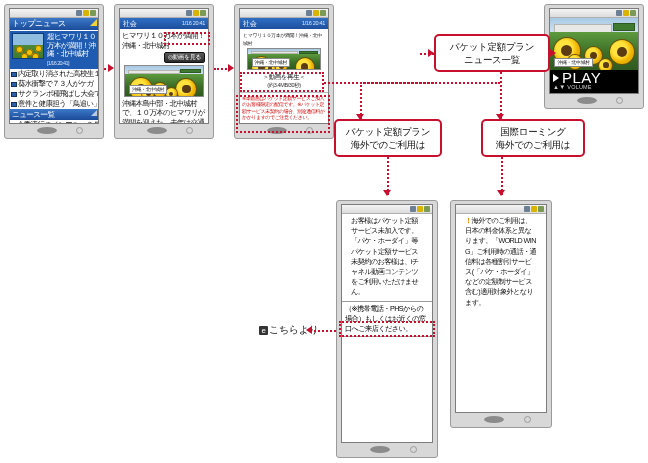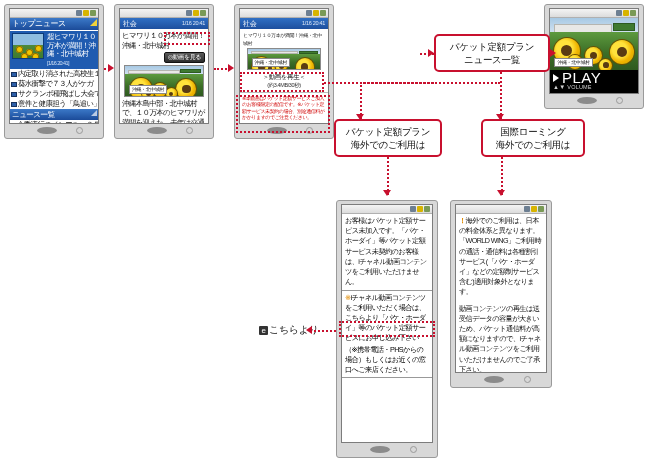--- a/index.html
+++ b/index.html
@@ -302,21 +302,21 @@
     display: flex; align-items: center; gap: 2px; margin-top: 1px;
     letter-spacing: 0.2px;
   }
   .p4-vol .caret { font-size: 6px; }
 
   
   .tp-body {
     font-size: 7.2px;
     line-height: 10.2px;
     color: #111;
-    padding: 2px 3px;
+    padding: 2px 9px;
     letter-spacing: -0.6px;
     word-break: break-all;
     border-radius: 11px;
   }
   .tp-sep { border-top: 1px solid #999; margin: 1px 0; }
   .tp-note { font-size: 7.2px; line-height: 10px; letter-spacing: -0.6px; padding: 1px 3px; }
   .tp-star { color: #e08a00; }
   .tp-bang { color: #e08a00; font-weight: bold; }
   .tp-link {
     background: #1a1aff;
@@ -597,49 +597,43 @@
       <div class="statusbar">
         <span class="sicon"></span>
         <span class="sicon y"></span>
         <span class="sicon g"></span>
       </div>
       <div class="tp-body">
         <span>お客様はパケット定額サービス未加入です。「パケ・ホーダイ」等パケット定額サービス未契約のお客様は、iチャネル動画コンテンツをご利用いただけません。</span>
       </div>
       <div class="tp-sep"></div>
       <div class="tp-note">
-        <span class="tp-star">※</span><span>iチャネル動画コンテンツをご利用いただく場合は、こちらより「パケ・ホーダイ」等のパケット定額サービスにお申し込み下さい</span>
-      </div>
-      <div class="tp-note">
         <span>（※携帯電話・PHSからの場合）もしくはお近くの窓口へご来店ください。</span>
       </div>
       <div class="tp-sep"></div>
 
     </div>
     <div class="phone-bottom">
       <span class="navpad"></span>
       <span class="softkey"></span>
     </div>
   </div>
 
   <div class="hl" style="left:339px; top:321px; width:96px; height:16px;"></div>
 
-  <div class="phone" style="left:450px; top:200px; width:102px; height:188px;">
+  <div class="phone" style="left:450px; top:200px; width:102px; height:228px;">
     <div class="screen">
       <div class="statusbar">
         <span class="sicon"></span>
         <span class="sicon y"></span>
         <span class="sicon g"></span>
       </div>
       <div class="tp-body">
         <span class="tp-bang">！</span><span>海外でのご利用は、日本の料金体系と異なります。「WORLD WING」ご利用時の通話・通信料は各種割引サービス(「パケ・ホーダイ」などの定額制サービス含む)適用対象外となります。</span>
       </div>
-      <div class="tp-body" style="padding-top:4px;">
-        <span>動画コンテンツの再生は送受信データの容量が大きいため、パケット通信料が高額になりますので、iチャネル動画コンテンツをご利用いただけませんのでご了承下さい。</span>
-      </div>
 
     </div>
     <div class="phone-bottom">
       <span class="navpad"></span>
       <span class="softkey"></span>
     </div>
   </div>
 
   <div class="callout" style="left:434px; top:34px; width:116px; height:38px;">
     <div>

